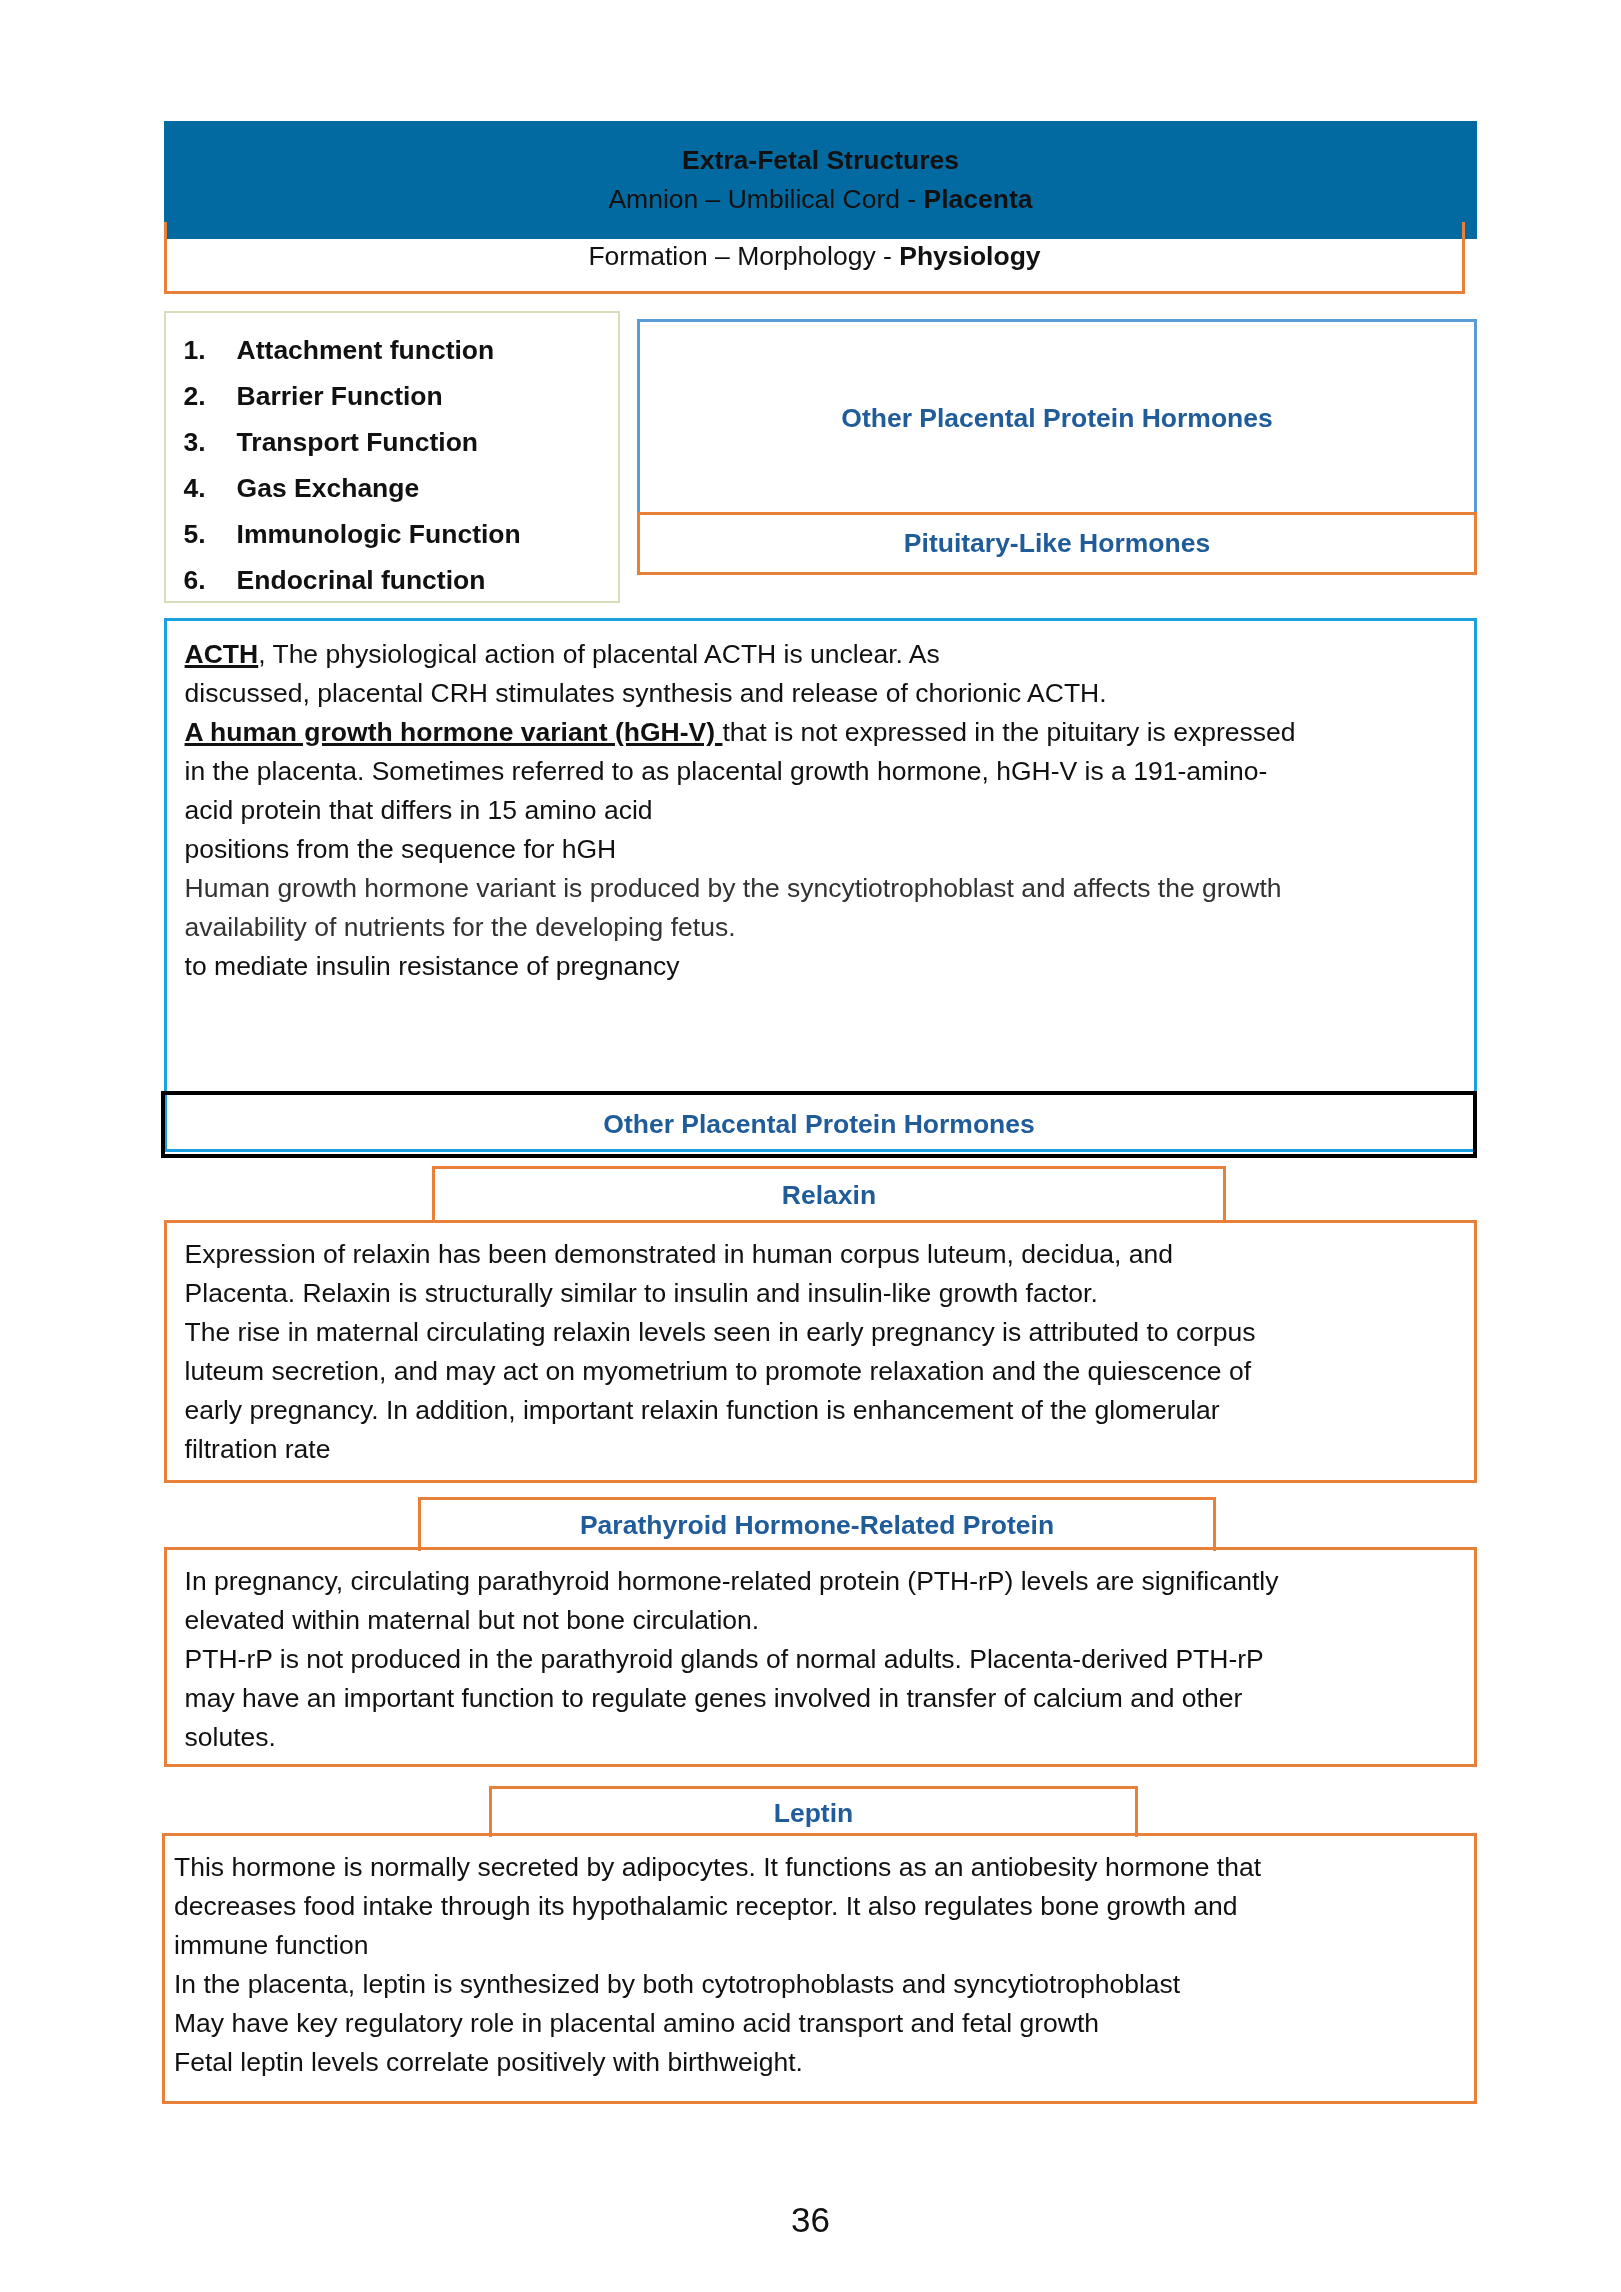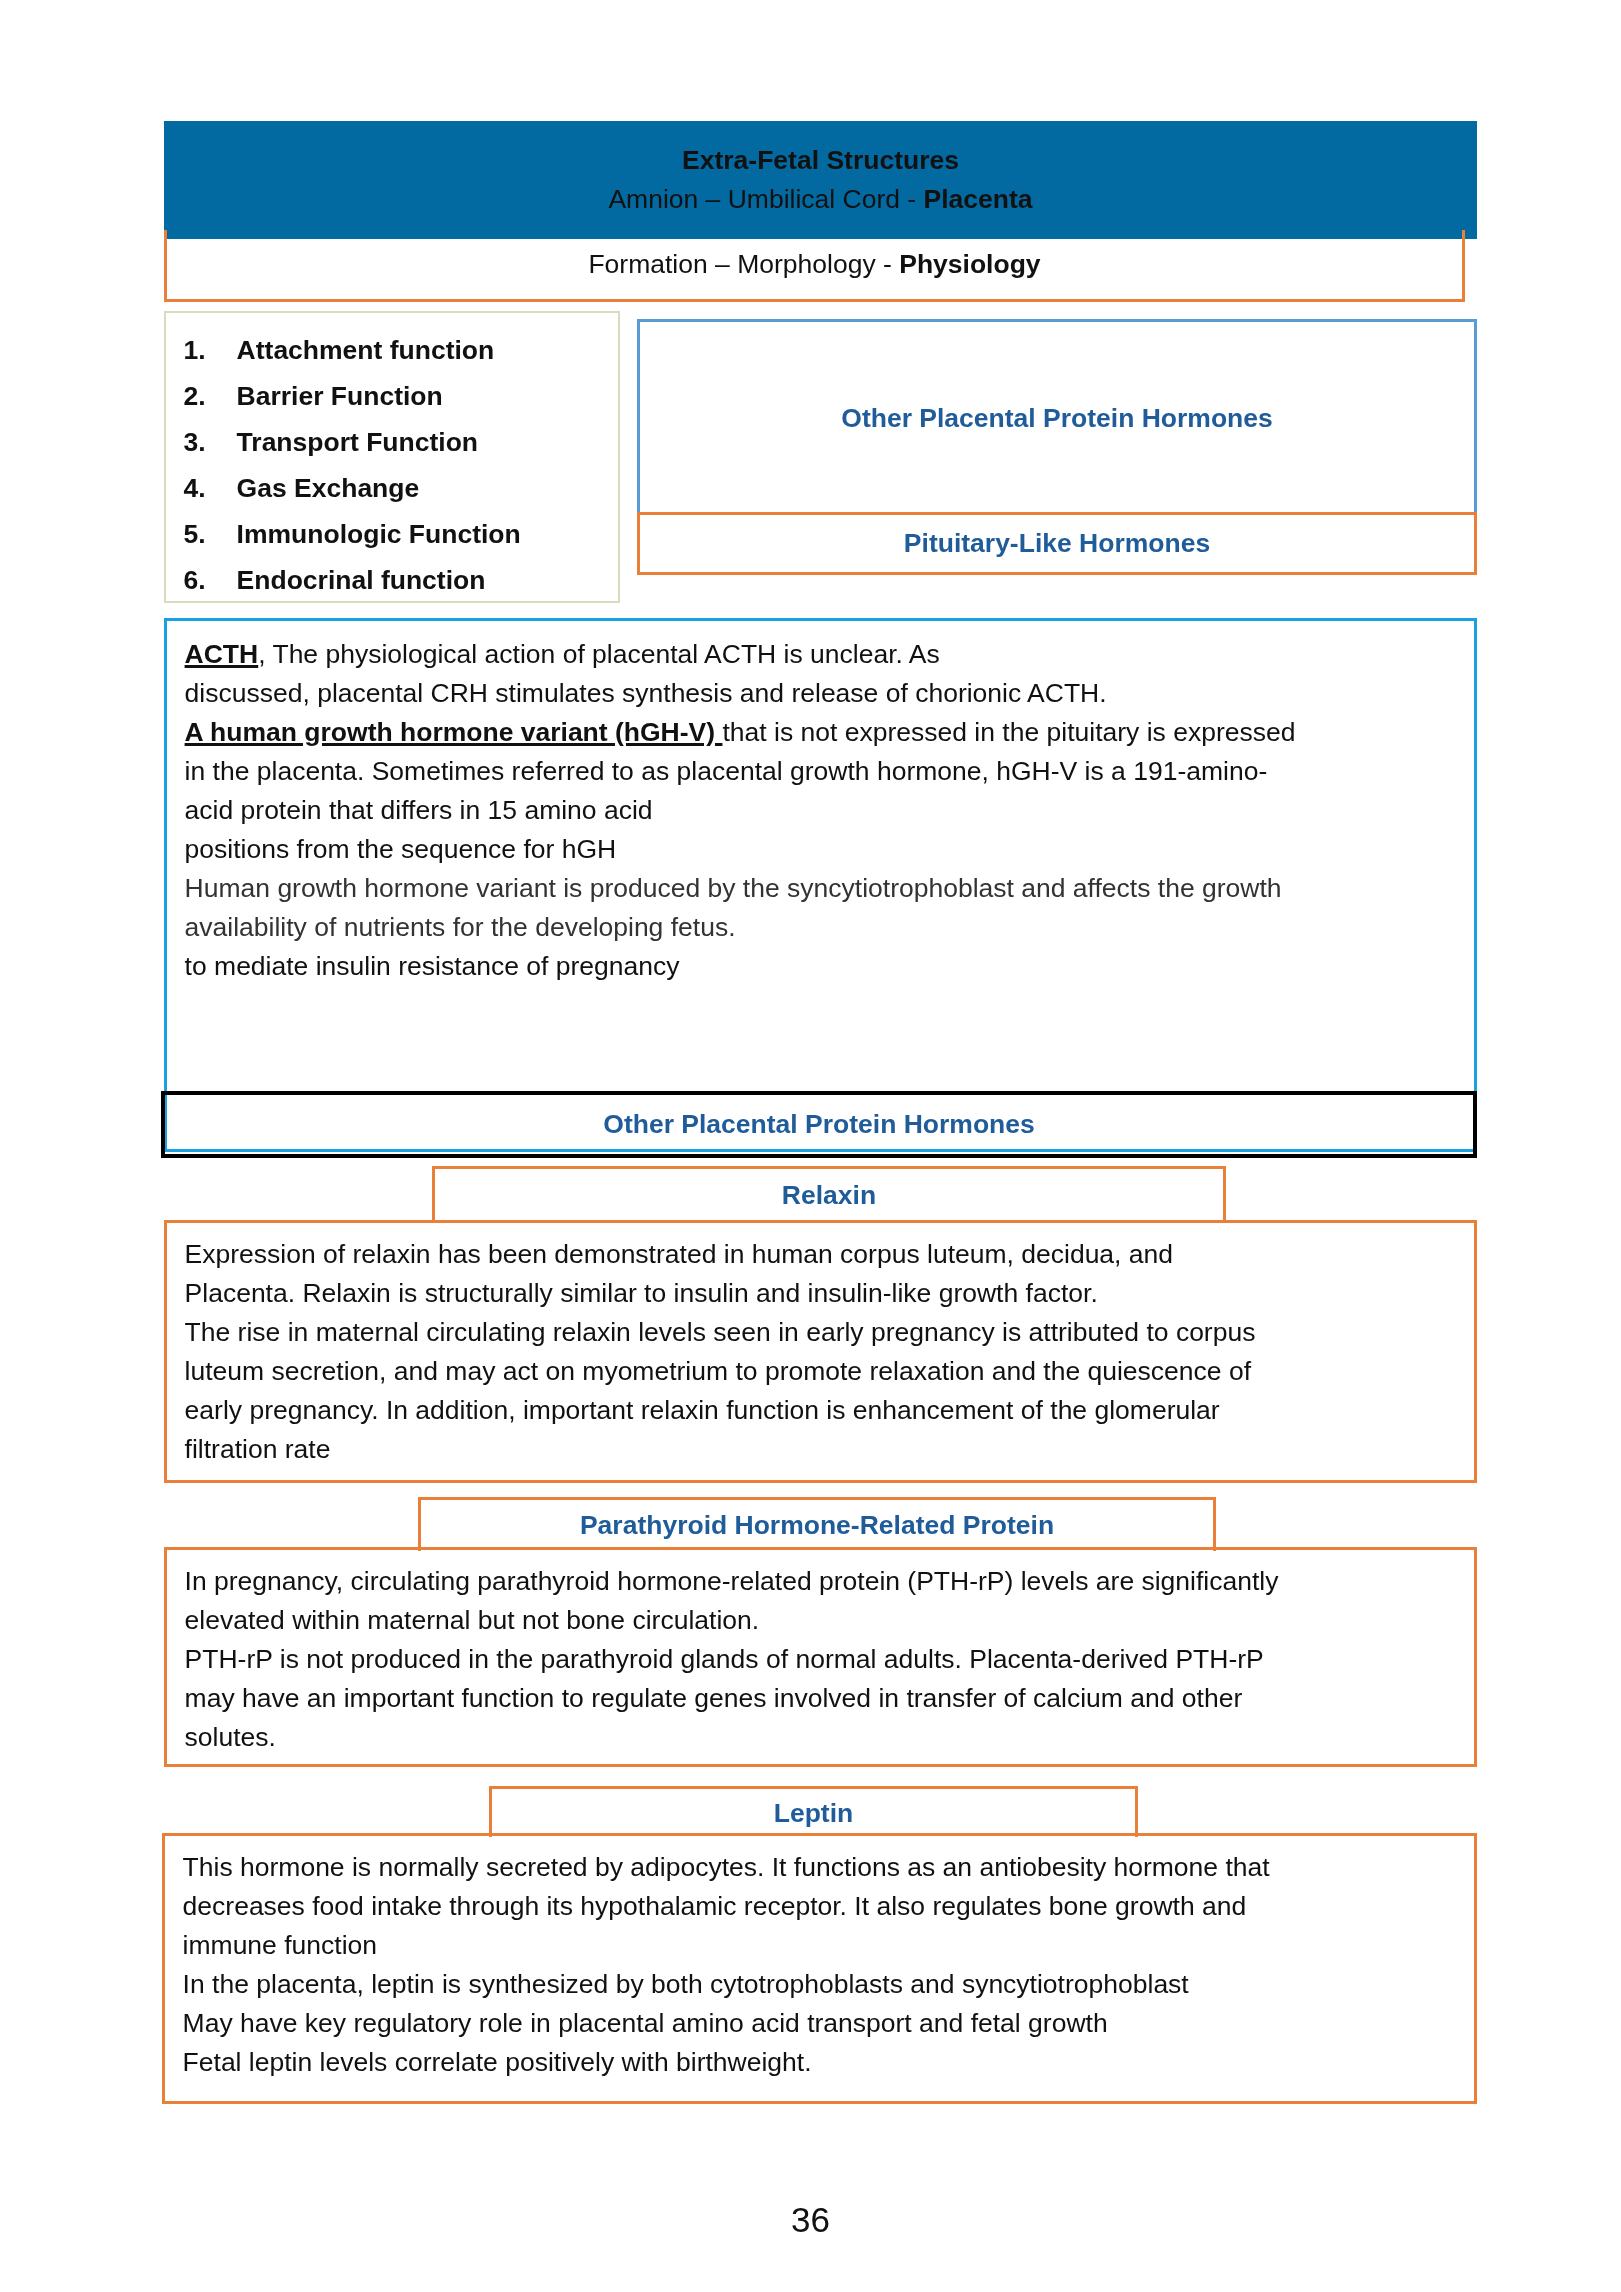--- a/index.html
+++ b/index.html
@@ -2,21 +2,21 @@
 <html><head>
 <meta charset="utf-8">
 <style>
   html, body { margin: 0; padding: 0; background: #ffffff; }
   body { width: 1621px; height: 2293px; position: relative; overflow: hidden;
          font-family: "Liberation Sans", "DejaVu Sans", sans-serif; color: #111; }
   .abs { position: absolute; box-sizing: border-box; }
   .center { display: flex; flex-direction: column; align-items: center; justify-content: center; text-align: center; }
   .header { left: 164px; top: 121px; width: 1313px; height: 118px; background: #0369a1; font-size: 26.5px; line-height: 39px; }
   .header .t1 { font-weight: bold; }
-  .subhdr { left: 164px; top: 230px; width: 1301px; height: 72px; border: 3.9px solid #E8803A; border-top: none; font-size: 26.5px; }
+  .subhdr { left: 164px; top: 222px; width: 1301px; height: 72px; border: 3.9px solid #E8803A; border-top: none; font-size: 26.5px; }
   .funcbox { left: 164px; top: 311px; width: 456px; height: 292px; border: 2.9px solid #D6DCBD; padding: 13.7px 0 0 17.6px; }
   .funcbox ol { margin: 0; padding: 0; list-style: none; }
   .funcbox li { font-size: 26.5px; font-weight: bold; line-height: 46px; display: flex; }
   .funcbox li .num { width: 53px; }
   .bluebox { left: 637px; top: 319px; width: 840px; height: 196px; border: 3.9px solid #5B9BD5; border-bottom: none; font-size: 26.5px; font-weight: bold; color: #1F5C99; }
   .pitbox { left: 637px; top: 512px; width: 840px; height: 63px; border: 3.9px solid #E8803A; font-size: 26.5px; font-weight: bold; color: #1F5C99; }
   .cyanbox { left: 164px; top: 618px; width: 1313px; height: 534px; border: 3.9px solid #1BA1E2; padding: 13.7px 15.7px 0 17.6px; font-size: 26.5px; line-height: 39px; }
   .cyanbox p { margin: 0; }
   .u { text-decoration: underline; font-weight: bold; text-decoration-thickness: 2.9px; }
   .gray { color: #333; }
@@ -113,21 +113,21 @@
   <p>In pregnancy, circulating parathyroid hormone-related protein (PTH-rP) levels are significantly</p>
   <p>elevated within maternal but not bone circulation.</p>
   <p>PTH-rP is not produced in the parathyroid glands of normal adults. Placenta-derived PTH-rP</p>
   <p>may have an important function to regulate genes involved in transfer of calcium and other</p>
   <p>solutes.</p>
 </div>
 
 <div class="abs tab center" style="left:489px; top:1786px; width:649px; height:51px;">
   <span>Leptin</span>
 </div>
-<div class="abs body-box" style="left:162px; top:1833px; width:1315px; height:271px;">
+<div class="abs body-box" style="left:162px; top:1833px; width:1315px; height:271px;padding-left:9px;">
   <p>This hormone is normally secreted by adipocytes. It functions as an antiobesity hormone that</p>
   <p>decreases food intake through its hypothalamic receptor. It also regulates bone growth and</p>
   <p>immune function</p>
   <p>In the placenta, leptin is synthesized by both cytotrophoblasts and syncytiotrophoblast</p>
   <p>May have key regulatory role in placental amino acid transport and fetal growth</p>
   <p>Fetal leptin levels correlate positively with birthweight.</p>
 </div>
 
 <div class="abs pagenum">36</div>
 

